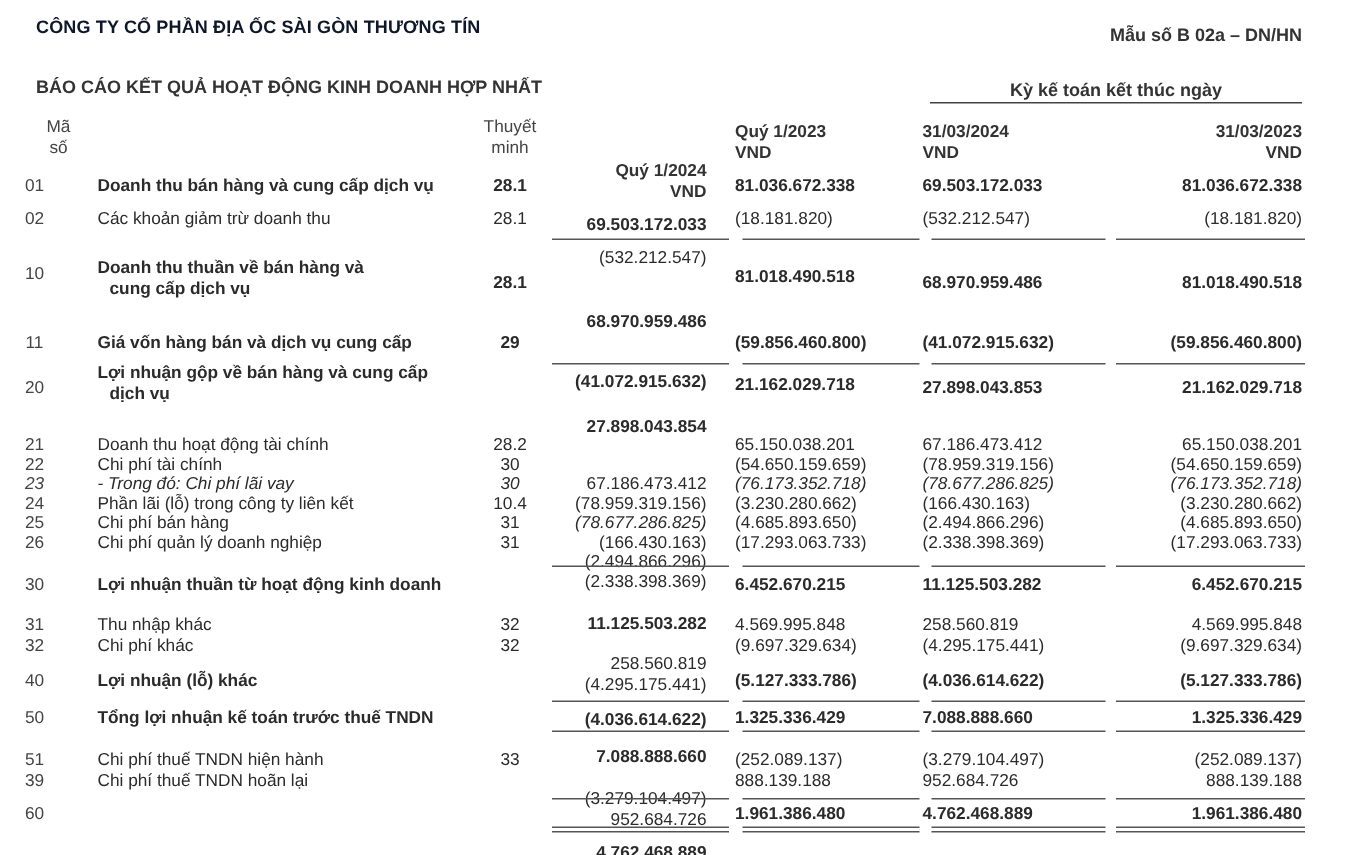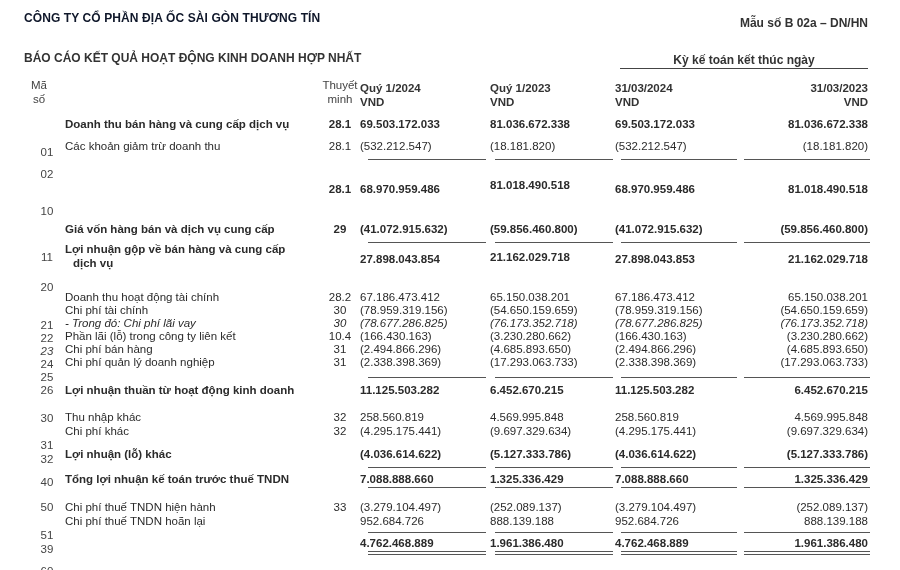--- a/index.html
+++ b/index.html
@@ -6,24 +6,24 @@
     body {
       width: 900px; height: 570px; position: relative; overflow: hidden;
       font-family: "Liberation Sans", sans-serif; color: #2b2b2b; font-size: 11.5px;
     }
     .abs { position: absolute; }
     .company { left: 24px; top: 11px; font-size: 12px; font-weight: bold; letter-spacing: 0.1px; color: #0f172a; }
     .form-no { right: 32px; top: 16px; font-size: 12px; font-weight: bold; color: #333; }
     .report-title { left: 24px; top: 51px; font-size: 12px; font-weight: bold; color: #333; }
     .period-hdr { left: 620px; width: 248px; top: 53px; text-align: center; font-size: 12px; font-weight: bold; color: #333; padding-bottom: 1px; border-bottom: 1px solid #444; }
 
-    .col-code { left: 32px; width: 30px; margin-top: 28px; }
+    .col-code { left: 8px; width: 30px; }
     .col-desc { left: 65px; width: 240px; }
     .col-note { left: 315px; width: 50px; text-align: center; }
-    .col-v1 { left: 360px; width: 123px; text-align: left; }
+    .col-v1 { left: 348px; width: 123px; text-align: right; margin-top: 26px; }
     .col-v2 { left: 490px; width: 123px; text-align: left; }
     .col-v3 { left: 615px; width: 120px; }
     .col-v4 { left: 745px; width: 123px; text-align: right; }
 
     .hdr { font-weight: bold; font-size: 11.5px; line-height: 14px; color: #333; }
     .hdr-code { left: 24px; width: 30px; text-align: center; top: 78px; font-weight: normal; color: #444; }
     .hdr-note { top: 78px; font-weight: normal; color: #444; }
     .hdr-v { top: 81px; }
 
     .row { position: absolute; left: 0; width: 900px; height: 14px; line-height: 14px; }
@@ -88,20 +88,24 @@
       <span class="col-code">02</span>
       <span class="col-desc">Các khoản giảm trừ doanh thu</span>
       <span class="col-note">28.1</span>
       <span class="col-v1">(532.212.547)</span>
       <span class="col-v2">(18.181.820)</span>
       <span class="col-v3">(532.212.547)</span>
       <span class="col-v4">(18.181.820)</span>
     </div>
     <div class="row bold" style="top:182px">
       <span class="col-code" style="top:-6px">10</span>
+      <span class="col-desc" style="top:-10px">
+        <span>Doanh thu thuần về bán hàng và</span>
+        <span class="desc2">cung cấp dịch vụ</span>
+      </span>
       <span class="col-note">28.1</span>
       <span class="col-v1">68.970.959.486</span>
       <span class="col-v2" style="top:-4px">81.018.490.518</span>
       <span class="col-v3">68.970.959.486</span>
       <span class="col-v4">81.018.490.518</span>
     </div>
     <div class="row bold" style="top:222px">
       <span class="col-code">11</span>
       <span class="col-desc">Giá vốn hàng bán và dịch vụ cung cấp</span>
       <span class="col-note">29</span>

